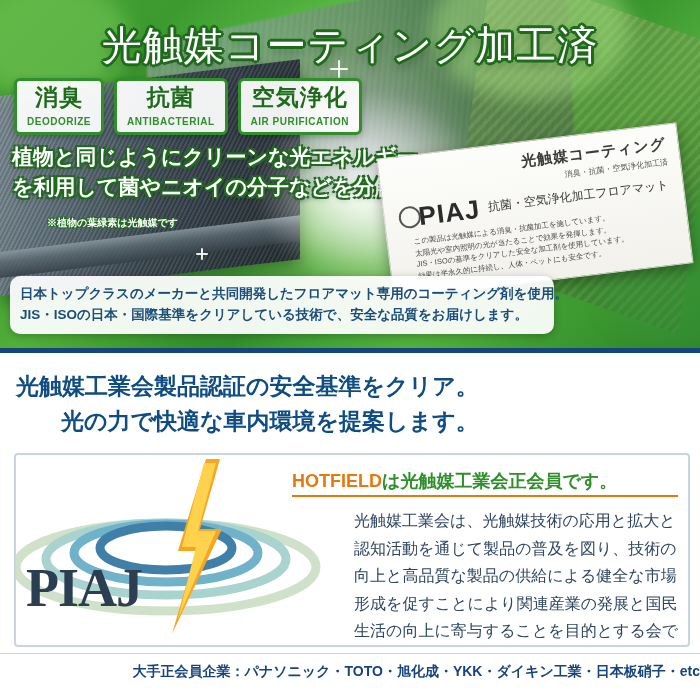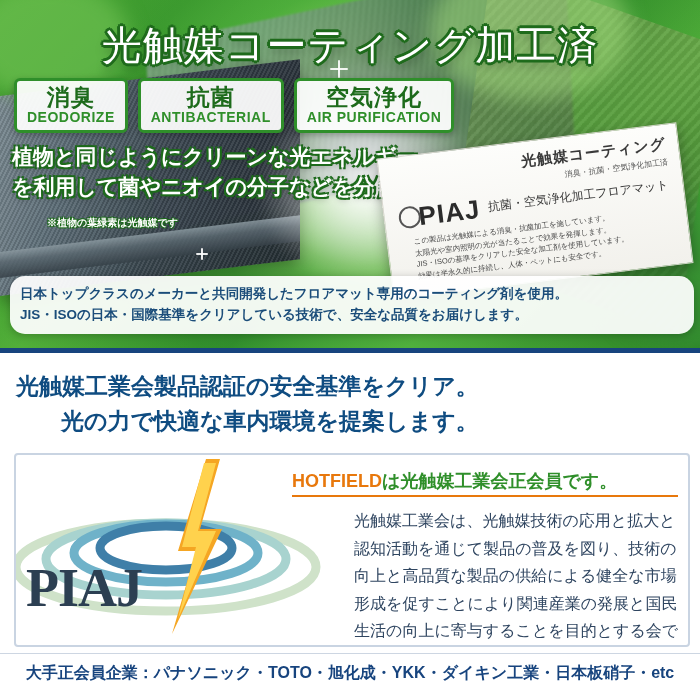--- a/index.html
+++ b/index.html
@@ -145,25 +145,25 @@
   }
   .badge .jp {
     font-size: 23px;
     font-weight: bold;
     color: #1d6b1b;
     line-height: 1.05;
     letter-spacing: 1px;
     white-space: nowrap;
   }
   .badge .en {
-    font-size: 14px;
+    font-size: 10px;
     font-weight: bold;
     color: #2f8f2a;
     letter-spacing: 0.5px;
-    margin-top: 0;
+    margin-top: 7px;
     white-space: nowrap;
   }
 
   
   .copy1 {
     position: absolute;
     left: 12px;
     top: 142px;
     font-size: 21px;
     font-weight: bold;
@@ -254,23 +254,23 @@
     height: 18px;
     border: 2px solid #555;
     border-radius: 50%;
   }
 
   
   .notice-box {
     position: absolute;
     left: 10px;
     bottom: 14px;
-    width: 684px;
+    width: 544px;
     background: rgba(255,255,255,0.93);
-    border-radius: 15px;
+    border-radius: 10px;
     padding: 7px 10px 8px 10px;
     box-sizing: border-box;
     box-shadow: 0 2px 8px rgba(0,0,0,0.25);
   }
   .notice-box div {
     font-size: 13.5px;
     color: #1b4d7a;
     font-weight: bold;
     line-height: 1.6;
     white-space: nowrap;
@@ -364,24 +364,24 @@
 
   .members {
     position: absolute;
     left: 0;
     top: 300px;
     width: 700px;
     border-top: 1px solid #cdd6e2;
     padding-top: 9px;
   }
   .members div {
-    font-size: 16px;
+    font-size: 14px;
     font-weight: bold;
     color: #17447e;
-    text-align: center;
+    text-align: right;
     white-space: nowrap;
   }
 </style>
 </head>
 <body>
 
 <div id="page">
 
   <div class="top-section">
 

